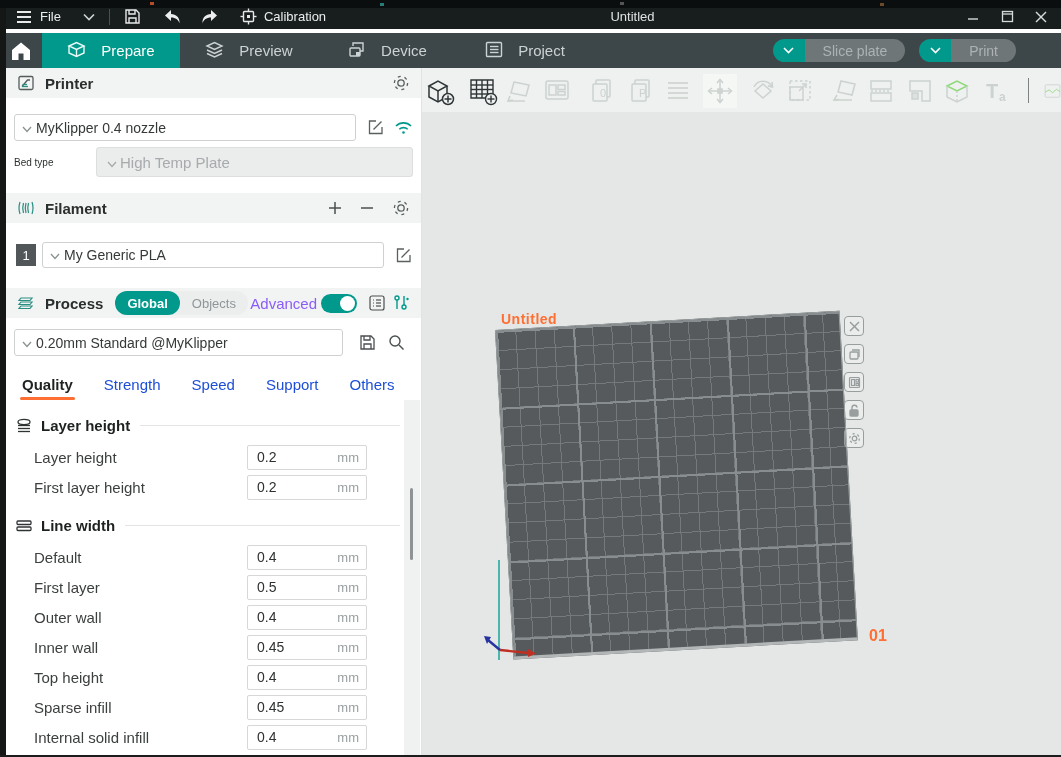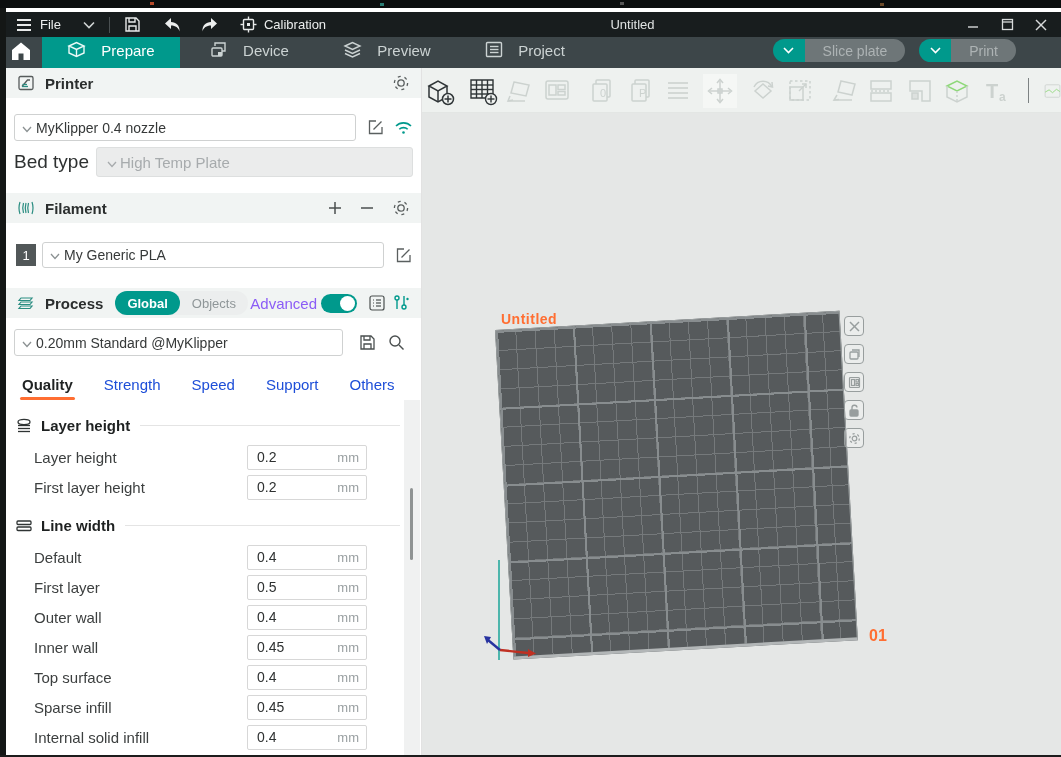--- a/index.html
+++ b/index.html
@@ -7,21 +7,21 @@
   body { font-family:"Liberation Sans", sans-serif; background:#0d0d0d; }
   .window { position:relative; width:1061px; height:757px; background:#fff; overflow:hidden; }
 
   
   .edge-top { position:absolute; left:0; top:0; width:1061px; height:8px; background:#0b0e0e; z-index:60; }
   .edge-left { position:absolute; left:0; top:0; width:6px; height:757px; background:#141716; z-index:59; }
   .edge-bottom { position:absolute; left:0; bottom:0; width:1061px; height:2px; background:#1c1c1c; z-index:60; }
   .speck { position:absolute; width:4px; height:3px; z-index:61; }
 
   
-  .titlebar { position:absolute; left:0; top:12px; width:1061px; height:25px; background:#181d1e; color:#e8eaea; display:flex; align-items:center; z-index:40; }
+  .titlebar { position:absolute; left:0; top:4px; width:1061px; height:25px; background:#181d1e; color:#e8eaea; display:flex; align-items:center; z-index:40; }
   .tb-item { display:flex; align-items:center; height:100%; color:#e8eaea; }
   .tb-icon { display:inline-flex; align-items:center; justify-content:center; width:20px; height:20px; }
   .tb-label { font-size:13px; color:#eceeee; }
   .tb-divider { width:1px; height:16px; background:#4a5052; margin:0 14px; }
   .win-title { position:absolute; left:585px; top:0; width:95px; height:25px; line-height:25px; text-align:center; font-size:13px; color:#dfe2e2; }
   .win-ctrls { position:absolute; right:6px; top:0; height:25px; display:flex; align-items:center; gap:6px; }
   .win-btn { width:28px; height:21px; display:flex; align-items:center; justify-content:center; color:#d7dada; }
 
   
   .tabbar { position:absolute; left:0; top:33px; width:1061px; height:35px; background:#3d4649; display:flex; align-items:stretch; z-index:39; }
@@ -38,21 +38,21 @@
   .sec-header { height:30px; background:#f1f4f3; display:flex; align-items:center; padding:0 10px; }
   .sec-title { font-size:15px; font-weight:bold; color:#2b2e2e; margin-left:9px; }
   .sec-spacer { flex:1; }
   .hicon { display:inline-flex; align-items:center; justify-content:center; width:20px; height:20px; }
 
   .combo { display:flex; align-items:center; border:1px solid #cfd1d1; border-radius:3px; background:#fff; height:27px; font-size:14px; color:#363939; }
   .combo .chev { color:#8b9192; margin:0 4px 0 7px; }
   .printer-combo-row { display:flex; align-items:center; margin:16px 8px 0 8px; }
   .printer-combo { flex:1; max-width:354px; }
   .bed-row { display:flex; align-items:center; margin:6px 8px 0 8px; height:30px; }
-  .bed-label { font-size:19px; color:#2e3131; width:82px; }
+  .bed-label { font-size:10px; color:#2e3131; width:82px; }
   .bed-select { flex:1; height:30px; background:#ebecec; border:1px solid #dddfdf; border-radius:3px; display:flex; align-items:center; font-size:15px; color:#a7abad; }
   .bed-select .chev { color:#a7abad; margin:0 3px 0 10px; }
 
   .filament-row { display:flex; align-items:center; margin:19px 8px 0 10px; }
   .slot-badge { width:20px; height:22px; background:#515758; color:#fff; font-size:13px; display:flex; align-items:center; justify-content:center; margin-right:6px; }
   .filament-combo { flex:1; max-width:350px; height:26px; }
 
   .scope-pill { display:flex; align-items:center; background:#eceeee; border-radius:12px; height:24px; margin-left:12px; }
   .scope-seg { font-size:13px; padding:0 12px; height:24px; display:flex; align-items:center; color:#8f9698; }
   .scope-seg.active { background:#00998c; color:#fff; border-radius:12px; font-weight:bold; }
@@ -208,39 +208,39 @@
               <line x1="9.5" y1="8.5" x2="9.5" y2="15.5"></line>
             </g>
           </svg>
       </span>
       <span>Prepare</span>
     </div>
     <div class="main-tab">
       <span>
         <svg width="19" height="17" viewBox="0 0 19 17">
             <g fill="none" stroke="#ccd3d3" stroke-width="1.4">
-              <path d="M6 5 V2 H16 V10 H13"></path>
-              <rect x="3" y="7" width="10" height="8" rx="1"></rect>
-              <rect x="9" y="11" width="4" height="4" fill="#ccd3d3" stroke="none"></rect>
-            </g>
-          </svg>
-      </span>
-      <span>Device</span>
+              <path d="M2 5 L9.5 1.5 L17 5 L9.5 8.5 Z"></path>
+              <path d="M2 9 L9.5 12.5 L17 9"></path>
+              <path d="M2 12.5 L9.5 16 L17 12.5"></path>
+            </g>
+          </svg>
+      </span>
+      <span>Preview</span>
     </div>
     <div class="main-tab">
       <span>
         <svg width="19" height="17" viewBox="0 0 19 17">
             <g fill="none" stroke="#ccd3d3" stroke-width="1.4">
-              <path d="M2 5 L9.5 1.5 L17 5 L9.5 8.5 Z"></path>
-              <path d="M2 9 L9.5 12.5 L17 9"></path>
-              <path d="M2 12.5 L9.5 16 L17 12.5"></path>
-            </g>
-          </svg>
-      </span>
-      <span>Preview</span>
+              <path d="M6 5 V2 H16 V10 H13"></path>
+              <rect x="3" y="7" width="10" height="8" rx="1"></rect>
+              <rect x="9" y="11" width="4" height="4" fill="#ccd3d3" stroke="none"></rect>
+            </g>
+          </svg>
+      </span>
+      <span>Device</span>
     </div>
     <div class="main-tab">
       <span>
         <svg width="18" height="17" viewBox="0 0 18 17">
             <g fill="none" stroke="#ccd3d3" stroke-width="1.4">
               <rect x="1.5" y="1.5" width="15" height="14" rx="1"></rect>
               <line x1="5" y1="5.5" x2="13.5" y2="5.5"></line>
               <line x1="5" y1="8.5" x2="13.5" y2="8.5"></line>
               <line x1="5" y1="11.5" x2="13.5" y2="11.5"></line>
             </g>
@@ -534,21 +534,21 @@
         </div>
       </div>
       <div class="srow">
         <span class="slabel">Inner wall</span>
         <div class="valbox">
           <input value="0.45" style="">
           <span class="unit">mm</span>
         </div>
       </div>
       <div class="srow">
-        <span class="slabel">Top surface</span>
+        <span class="slabel">Top height</span>
         <div class="valbox">
           <input value="0.4" style="">
           <span class="unit">mm</span>
         </div>
       </div>
       <div class="srow">
         <span class="slabel">Sparse infill</span>
         <div class="valbox">
           <input value="0.45" style="">
           <span class="unit">mm</span>

